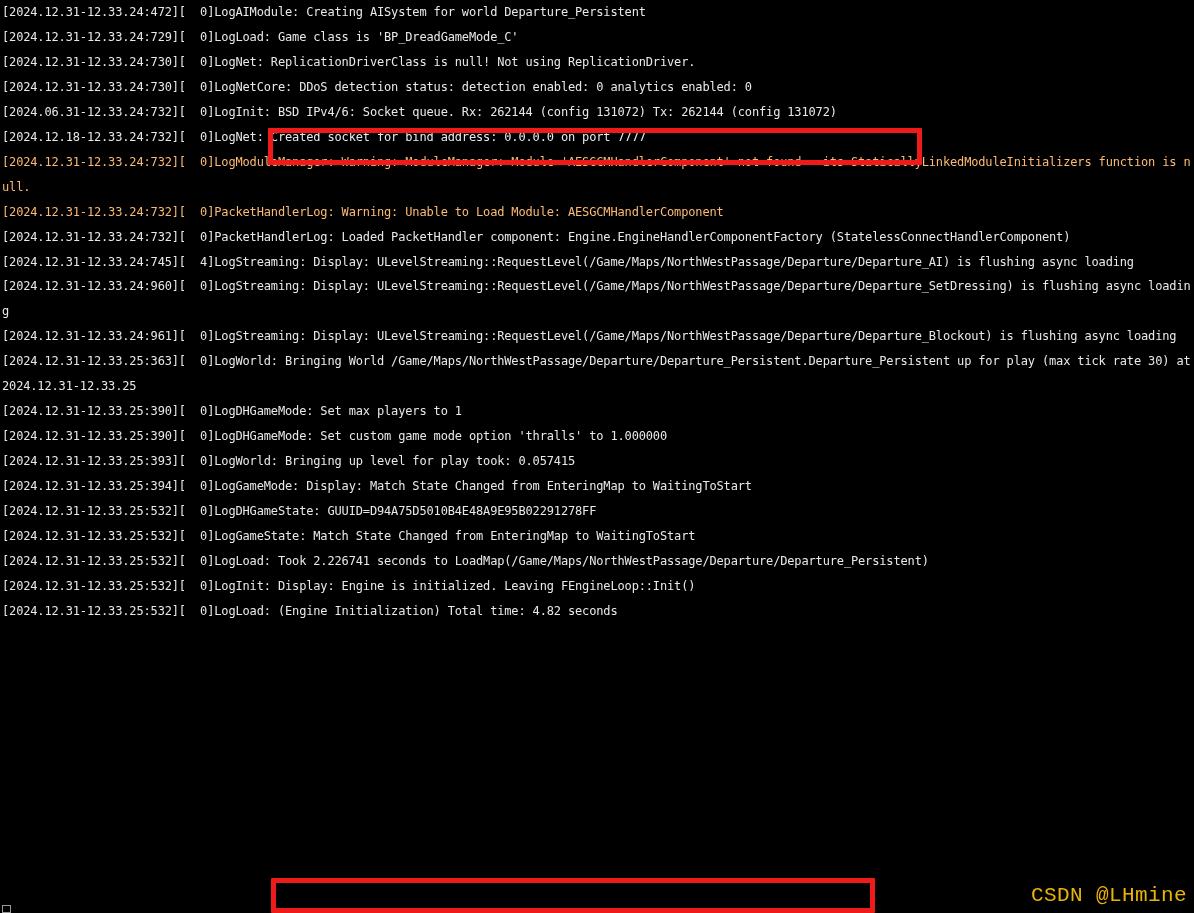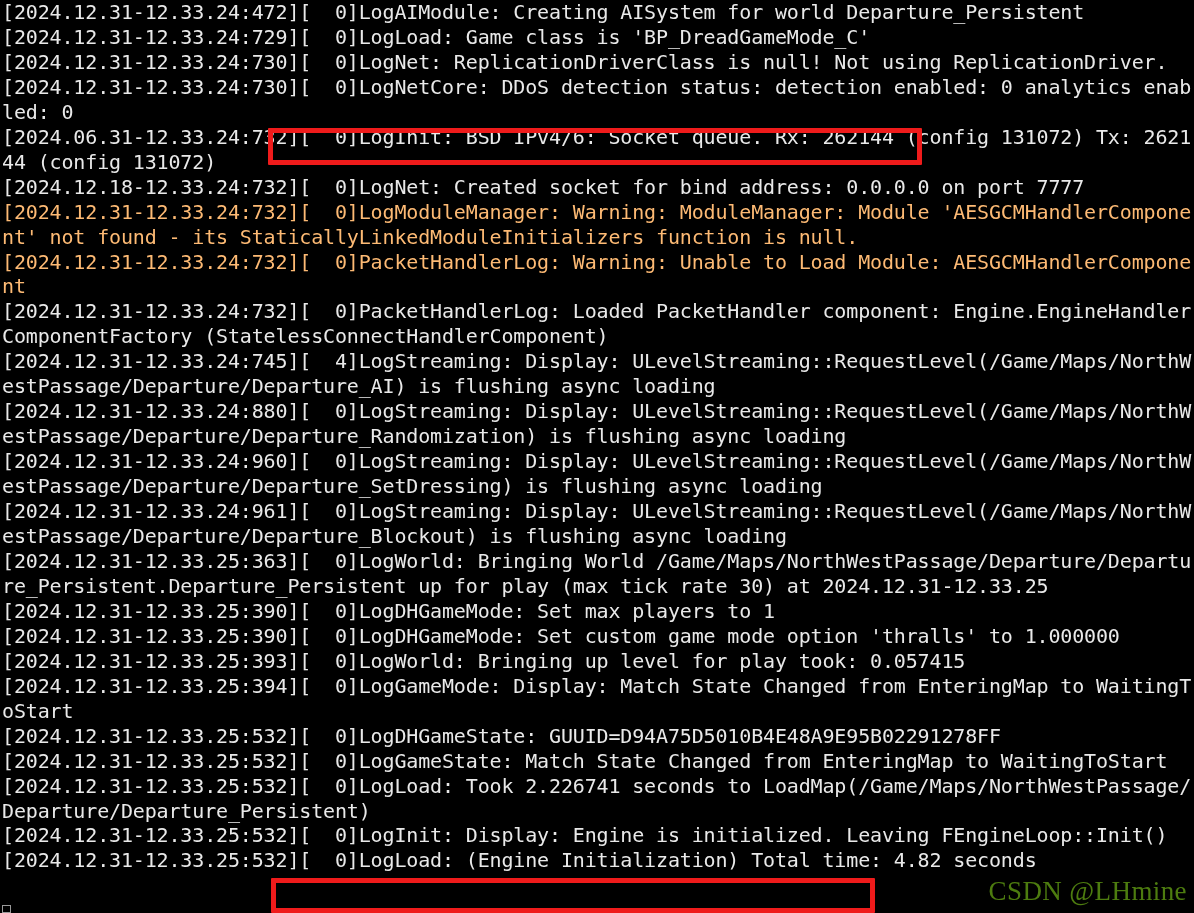--- a/index.html
+++ b/index.html
@@ -18,21 +18,21 @@
     position: relative;
     width: 1194px;
     height: 913px;
     background: #000000;
     padding: 0;
     box-sizing: border-box;
   }
 
   .log-line {
     font-family: "DejaVu Sans Mono", "Liberation Mono", monospace;
-    font-size: 20px;
+    font-size: 12px;
     line-height: 24.95px;
     color: #e8e8e8;
     white-space: pre-wrap;
     word-break: break-all;
     letter-spacing: -0.15px;
     padding-left: 2px;
     margin: 0;
   }
 
   .log-line.warning {
@@ -63,23 +63,23 @@
     left: 271px;
     top: 878px;
     width: 604px;
     height: 35px;
   }
 
   #watermark {
     position: absolute;
     right: 7px;
     bottom: 6px;
-    font-family: Liberation Serif, serif;
-    font-size: 27px;
-    color: #4d7c0f;
+    font-family: Liberation Mono, monospace;
+    font-size: 21px;
+    color: #eab308;
     letter-spacing: 0.4px;
     white-space: nowrap;
   }
 
   #caret {
     position: absolute;
     left: 2px;
     bottom: 0px;
     width: 9px;
     height: 8px;
@@ -96,21 +96,20 @@
       <div class="log-line normal">[2024.12.31-12.33.24:472][  0]LogAIModule: Creating AISystem for world Departure_Persistent</div>
       <div class="log-line normal">[2024.12.31-12.33.24:729][  0]LogLoad: Game class is 'BP_DreadGameMode_C'</div>
       <div class="log-line normal">[2024.12.31-12.33.24:730][  0]LogNet: ReplicationDriverClass is null! Not using ReplicationDriver.</div>
       <div class="log-line normal">[2024.12.31-12.33.24:730][  0]LogNetCore: DDoS detection status: detection enabled: 0 analytics enabled: 0</div>
       <div class="log-line normal">[2024.06.31-12.33.24:732][  0]LogInit: BSD IPv4/6: Socket queue. Rx: 262144 (config 131072) Tx: 262144 (config 131072)</div>
       <div class="log-line normal">[2024.12.18-12.33.24:732][  0]LogNet: Created socket for bind address: 0.0.0.0 on port 7777</div>
       <div class="log-line warning">[2024.12.31-12.33.24:732][  0]LogModuleManager: Warning: ModuleManager: Module 'AESGCMHandlerComponent' not found - its StaticallyLinkedModuleInitializers function is null.</div>
       <div class="log-line warning">[2024.12.31-12.33.24:732][  0]PacketHandlerLog: Warning: Unable to Load Module: AESGCMHandlerComponent</div>
       <div class="log-line normal">[2024.12.31-12.33.24:732][  0]PacketHandlerLog: Loaded PacketHandler component: Engine.EngineHandlerComponentFactory (StatelessConnectHandlerComponent)</div>
       <div class="log-line normal">[2024.12.31-12.33.24:745][  4]LogStreaming: Display: ULevelStreaming::RequestLevel(/Game/Maps/NorthWestPassage/Departure/Departure_AI) is flushing async loading</div>
-      <div class="log-line normal">[2024.12.31-12.33.24:880][  0]LogStreaming: Display: ULevelStreaming::RequestLevel(/Game/Maps/NorthWestPassage/Departure/Departure_Randomization) is flushing async loading</div>
       <div class="log-line normal">[2024.12.31-12.33.24:960][  0]LogStreaming: Display: ULevelStreaming::RequestLevel(/Game/Maps/NorthWestPassage/Departure/Departure_SetDressing) is flushing async loading</div>
       <div class="log-line normal">[2024.12.31-12.33.24:961][  0]LogStreaming: Display: ULevelStreaming::RequestLevel(/Game/Maps/NorthWestPassage/Departure/Departure_Blockout) is flushing async loading</div>
       <div class="log-line normal">[2024.12.31-12.33.25:363][  0]LogWorld: Bringing World /Game/Maps/NorthWestPassage/Departure/Departure_Persistent.Departure_Persistent up for play (max tick rate 30) at 2024.12.31-12.33.25</div>
       <div class="log-line normal">[2024.12.31-12.33.25:390][  0]LogDHGameMode: Set max players to 1</div>
       <div class="log-line normal">[2024.12.31-12.33.25:390][  0]LogDHGameMode: Set custom game mode option 'thralls' to 1.000000</div>
       <div class="log-line normal">[2024.12.31-12.33.25:393][  0]LogWorld: Bringing up level for play took: 0.057415</div>
       <div class="log-line normal">[2024.12.31-12.33.25:394][  0]LogGameMode: Display: Match State Changed from EnteringMap to WaitingToStart</div>
       <div class="log-line normal">[2024.12.31-12.33.25:532][  0]LogDHGameState: GUUID=D94A75D5010B4E48A9E95B02291278FF</div>
       <div class="log-line normal">[2024.12.31-12.33.25:532][  0]LogGameState: Match State Changed from EnteringMap to WaitingToStart</div>
       <div class="log-line normal">[2024.12.31-12.33.25:532][  0]LogLoad: Took 2.226741 seconds to LoadMap(/Game/Maps/NorthWestPassage/Departure/Departure_Persistent)</div>

